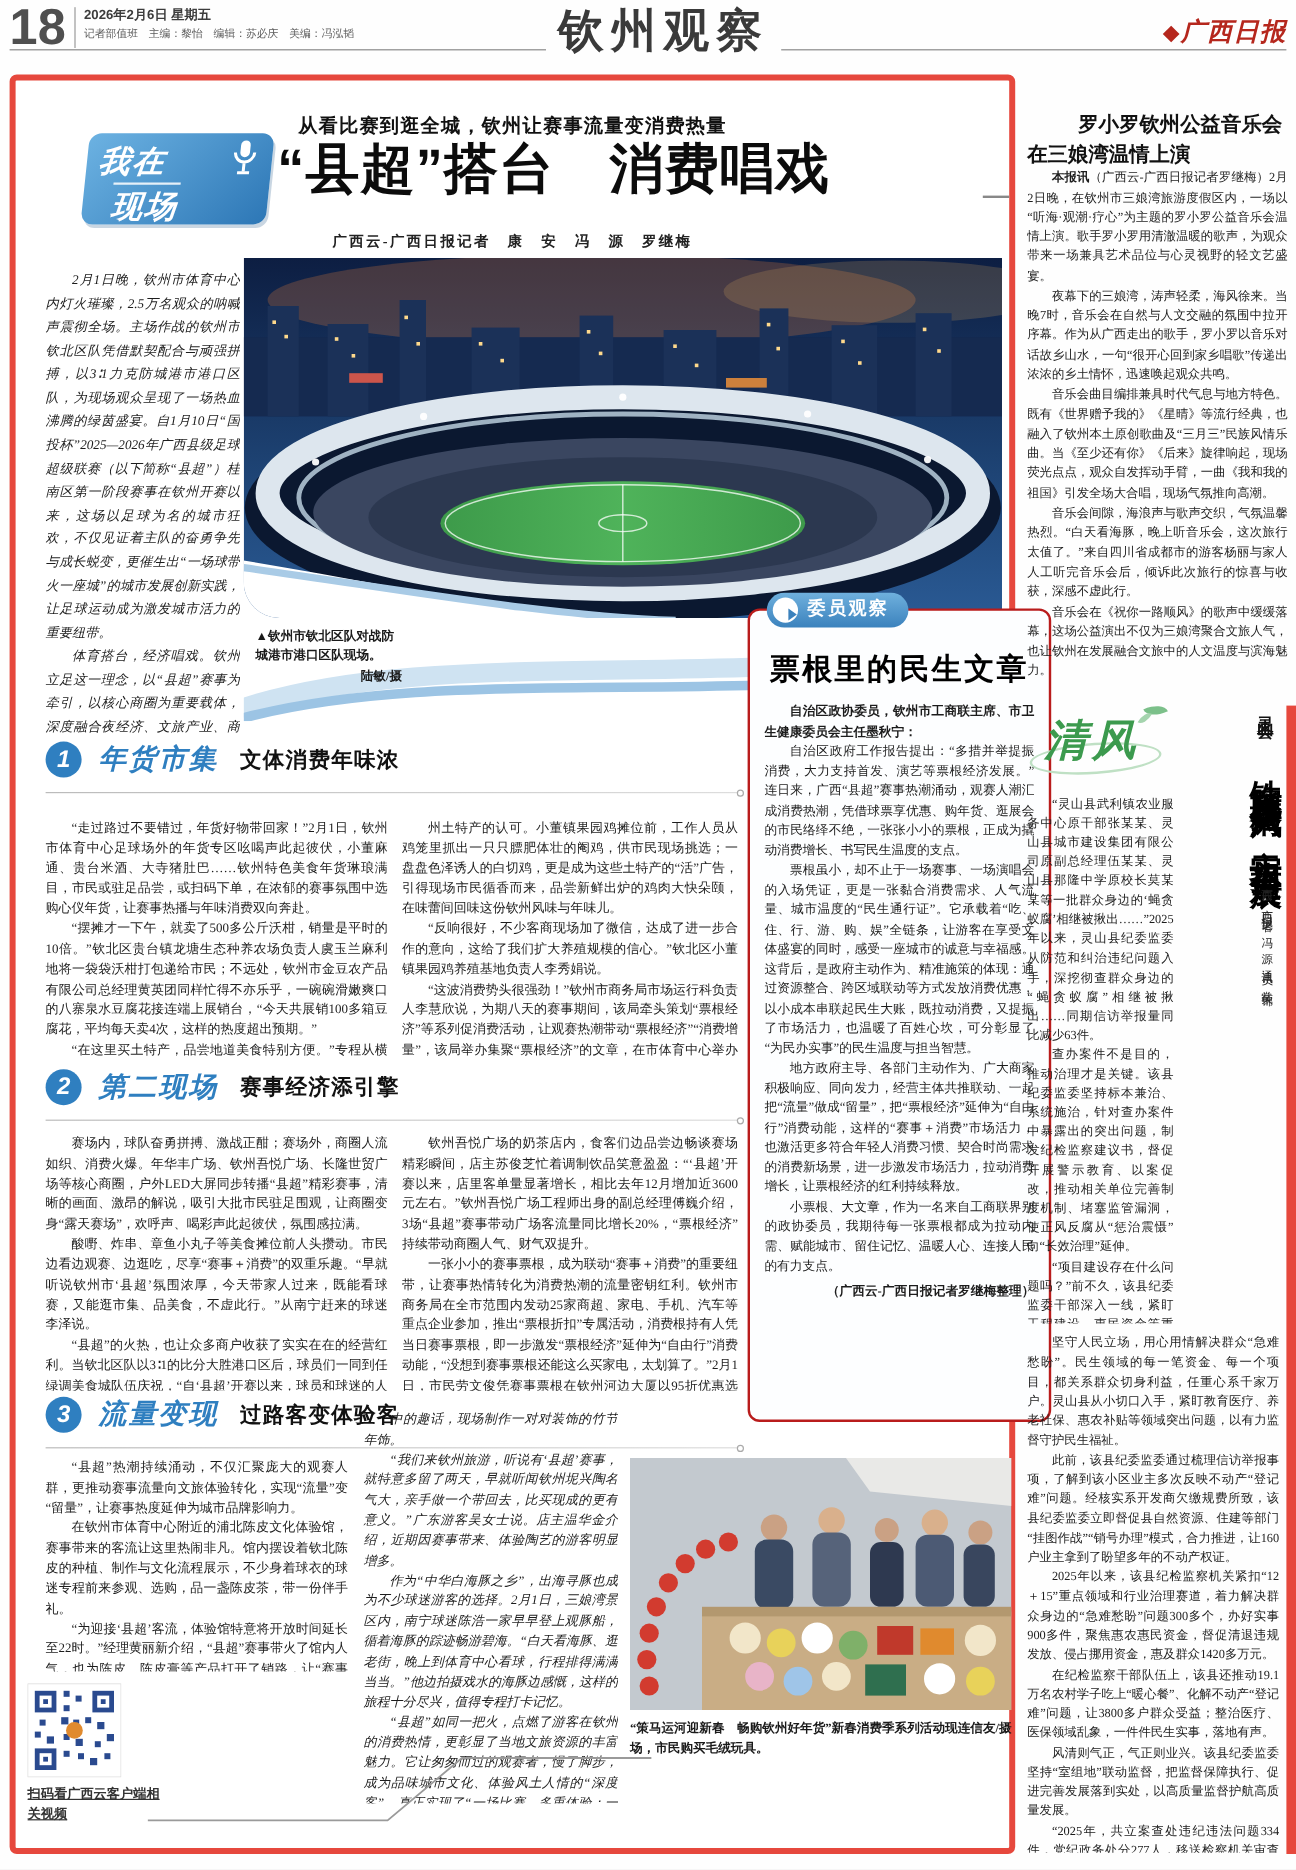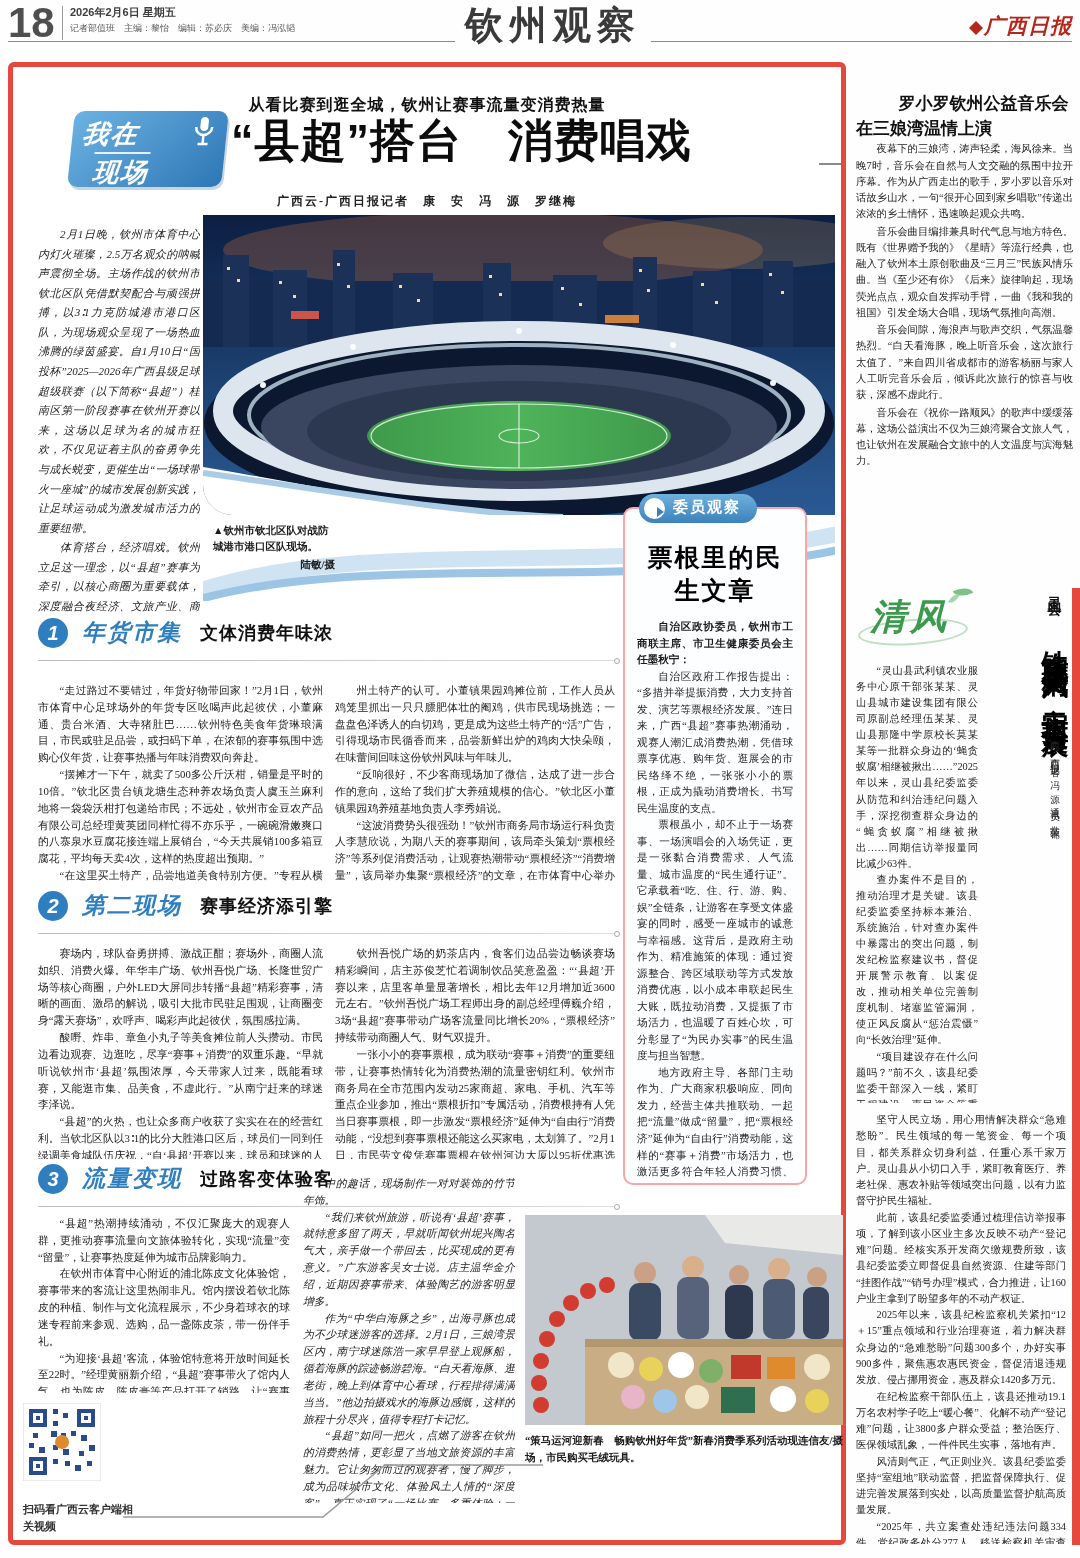--- a/index.html
+++ b/index.html
@@ -39,36 +39,36 @@
   
   .sec-h { position:absolute; left:25px; width:578px; height:44px; }
   .sec-h .rule { position:absolute; left:0; bottom:0; width:100%; height:1px; background:linear-gradient(90deg,#bbb,#ddd); }
   .sec-h .dot { position:absolute; right:-4px; bottom:-3px; width:6px; height:6px; border:1px solid #aaa; border-radius:50%; background:#fff; }
   .sec-num { display:inline-block; width:30px; height:30px; border-radius:50%; background:#2f7fc0; color:#fff; font-family:"Liberation Sans",sans-serif; font-style:italic; font-weight:bold; font-size:20px; text-align:center; line-height:30px; vertical-align:middle; }
   .sec-t { display:inline-block; font-size:23px; font-weight:bold; font-style:italic; color:#2f7fc0; letter-spacing:2px; margin:0 14px 0 10px; vertical-align:middle;text-align:right; }
   .sec-st { display:inline-block; font-family:"Liberation Sans",sans-serif; font-size:18px; font-weight:bold; color:#111; letter-spacing:1px; vertical-align:middle; }
   .col { position:absolute; overflow:hidden; font-size:10.8px; line-height:1.56; color:#1c1c1c; }
 
   
-  .obsbox { position:absolute; left:610px; top:440px; width:184px; height:678px; border:2px solid #fca5a5; border-radius:10px; background:#fdfeff; padding:26px 12px 10px; }
+  .obsbox { position:absolute; left:610px; top:440px; width:253px; height:678px; border:2px solid #b91c1c; border-radius:10px; background:#fdfeff; padding:26px 12px 10px; }
   .obs-badge { position:absolute; left:14px; top:-15px; height:29px; background:linear-gradient(180deg,#6fb0dd,#3b82bd); border-radius:15px; color:#fff; font-family:"Liberation Sans",sans-serif; font-size:15px; font-weight:bold; letter-spacing:2px; padding:4px 16px 0 34px; }
   .obs-badge .cir { position:absolute; left:5px; top:4px; width:21px; height:21px; background:#fff; border-radius:50%; }
   .obs-badge .tri { position:absolute; left:13px; top:9px; width:0; height:0; border-left:7px solid #3b82bd; border-top:5px solid transparent; border-bottom:5px solid transparent; }
   .obs-title { text-align:center; font-size:25px; font-weight:bold; color:#000; letter-spacing:2px; margin:6px 0 12px; }
   .obs-body { font-size:10.6px; line-height:1.56; color:#1c1c1c; height:560px; overflow:hidden; }
   .obs-lead { font-weight:bold; text-indent:2em; text-align:justify; }
   .obs-attr { text-align:right; font-weight:bold; margin-top:4px; }
 
   
   .bphoto { position:absolute; left:512px; top:1148px; width:318px; height:210px; overflow:hidden; }
   .bcap { position:absolute; left:512px; top:1366px; width:318px; font-size:10.5px; font-weight:bold; color:#1a1a1a; line-height:1.6; }
   .bcap .credit { float:right;text-align:right; }
   .qrblk { position:absolute; left:10px; top:1336px; width:110px; }
   .qrblk svg { display:block; }
-  .qr-cap { margin-top:20px; font-family:"Liberation Sans",sans-serif; font-size:11px; font-weight:bold; color:#333; line-height:1.5; }
+  .qr-cap { margin-top:6px; font-family:"Liberation Sans",sans-serif; font-size:11px; font-weight:bold; color:#333; line-height:1.5;text-decoration:underline; }
   .deco-line { position:absolute; left:110px; top:1388px; }
 
   
   .side { position:absolute; left:856px; top:92px; width:217px; }
   .side-kicker { font-family:"Liberation Sans",sans-serif; font-size:17px; font-weight:bold; color:#111; line-height:1.45; }
   .side-kicker .k1 { display:block; text-indent:2.5em; }
   .side-hl { font-family:"Liberation Sans",sans-serif; font-size:23px; font-weight:bold; color:#000; margin:8px 0 10px; letter-spacing:0px; }
   .side-body { font-size:10.3px; line-height:1.58; color:#1c1c1c; }
   .side-body .par { margin-bottom:1px; }
   .side-body .lead-in { font-weight:bold; }
@@ -379,20 +379,21 @@
       <path d="M0,62 L200,62 L262,10 L420,10" stroke="#9a9a9a" stroke-width="1.5" fill="none"></path>
     </svg>
   </div>
 
   <div class="side">
     <div class="side-kicker">
       <span class="k1">罗小罗钦州公益音乐会</span>
       <span>在三娘湾温情上演</span>
     </div>
     <div class="side-body">
+      <p class="par"><span class="lead-in">本报讯</span><span>（广西云-广西日报记者罗继梅）2月2日晚，在钦州市三娘湾旅游度假区内，一场以“听海·观潮·疗心”为主题的罗小罗公益音乐会温情上演。歌手罗小罗用清澈温暖的歌声，为观众带来一场兼具艺术品位与心灵视野的轻文艺盛宴。</span></p>
       <p class="par">夜幕下的三娘湾，涛声轻柔，海风徐来。当晚7时，音乐会在自然与人文交融的氛围中拉开序幕。作为从广西走出的歌手，罗小罗以音乐对话故乡山水，一句“很开心回到家乡唱歌”传递出浓浓的乡土情怀，迅速唤起观众共鸣。</p>
       <p class="par">音乐会曲目编排兼具时代气息与地方特色。既有《世界赠予我的》《星晴》等流行经典，也融入了钦州本土原创歌曲及“三月三”民族风情乐曲。当《至少还有你》《后来》旋律响起，现场荧光点点，观众自发挥动手臂，一曲《我和我的祖国》引发全场大合唱，现场气氛推向高潮。</p>
       <p class="par">音乐会间隙，海浪声与歌声交织，气氛温馨热烈。“白天看海豚，晚上听音乐会，这次旅行太值了。”来自四川省成都市的游客杨丽与家人人工听完音乐会后，倾诉此次旅行的惊喜与收获，深感不虚此行。</p>
       <p class="par">音乐会在《祝你一路顺风》的歌声中缓缓落幕，这场公益演出不仅为三娘湾聚合文旅人气，也让钦州在发展融合文旅中的人文温度与滨海魅力。</p>
     </div>
   </div>
 
   <div class="qf-wrap">
     <div class="qf-left">
       <div class="qf-logo">

